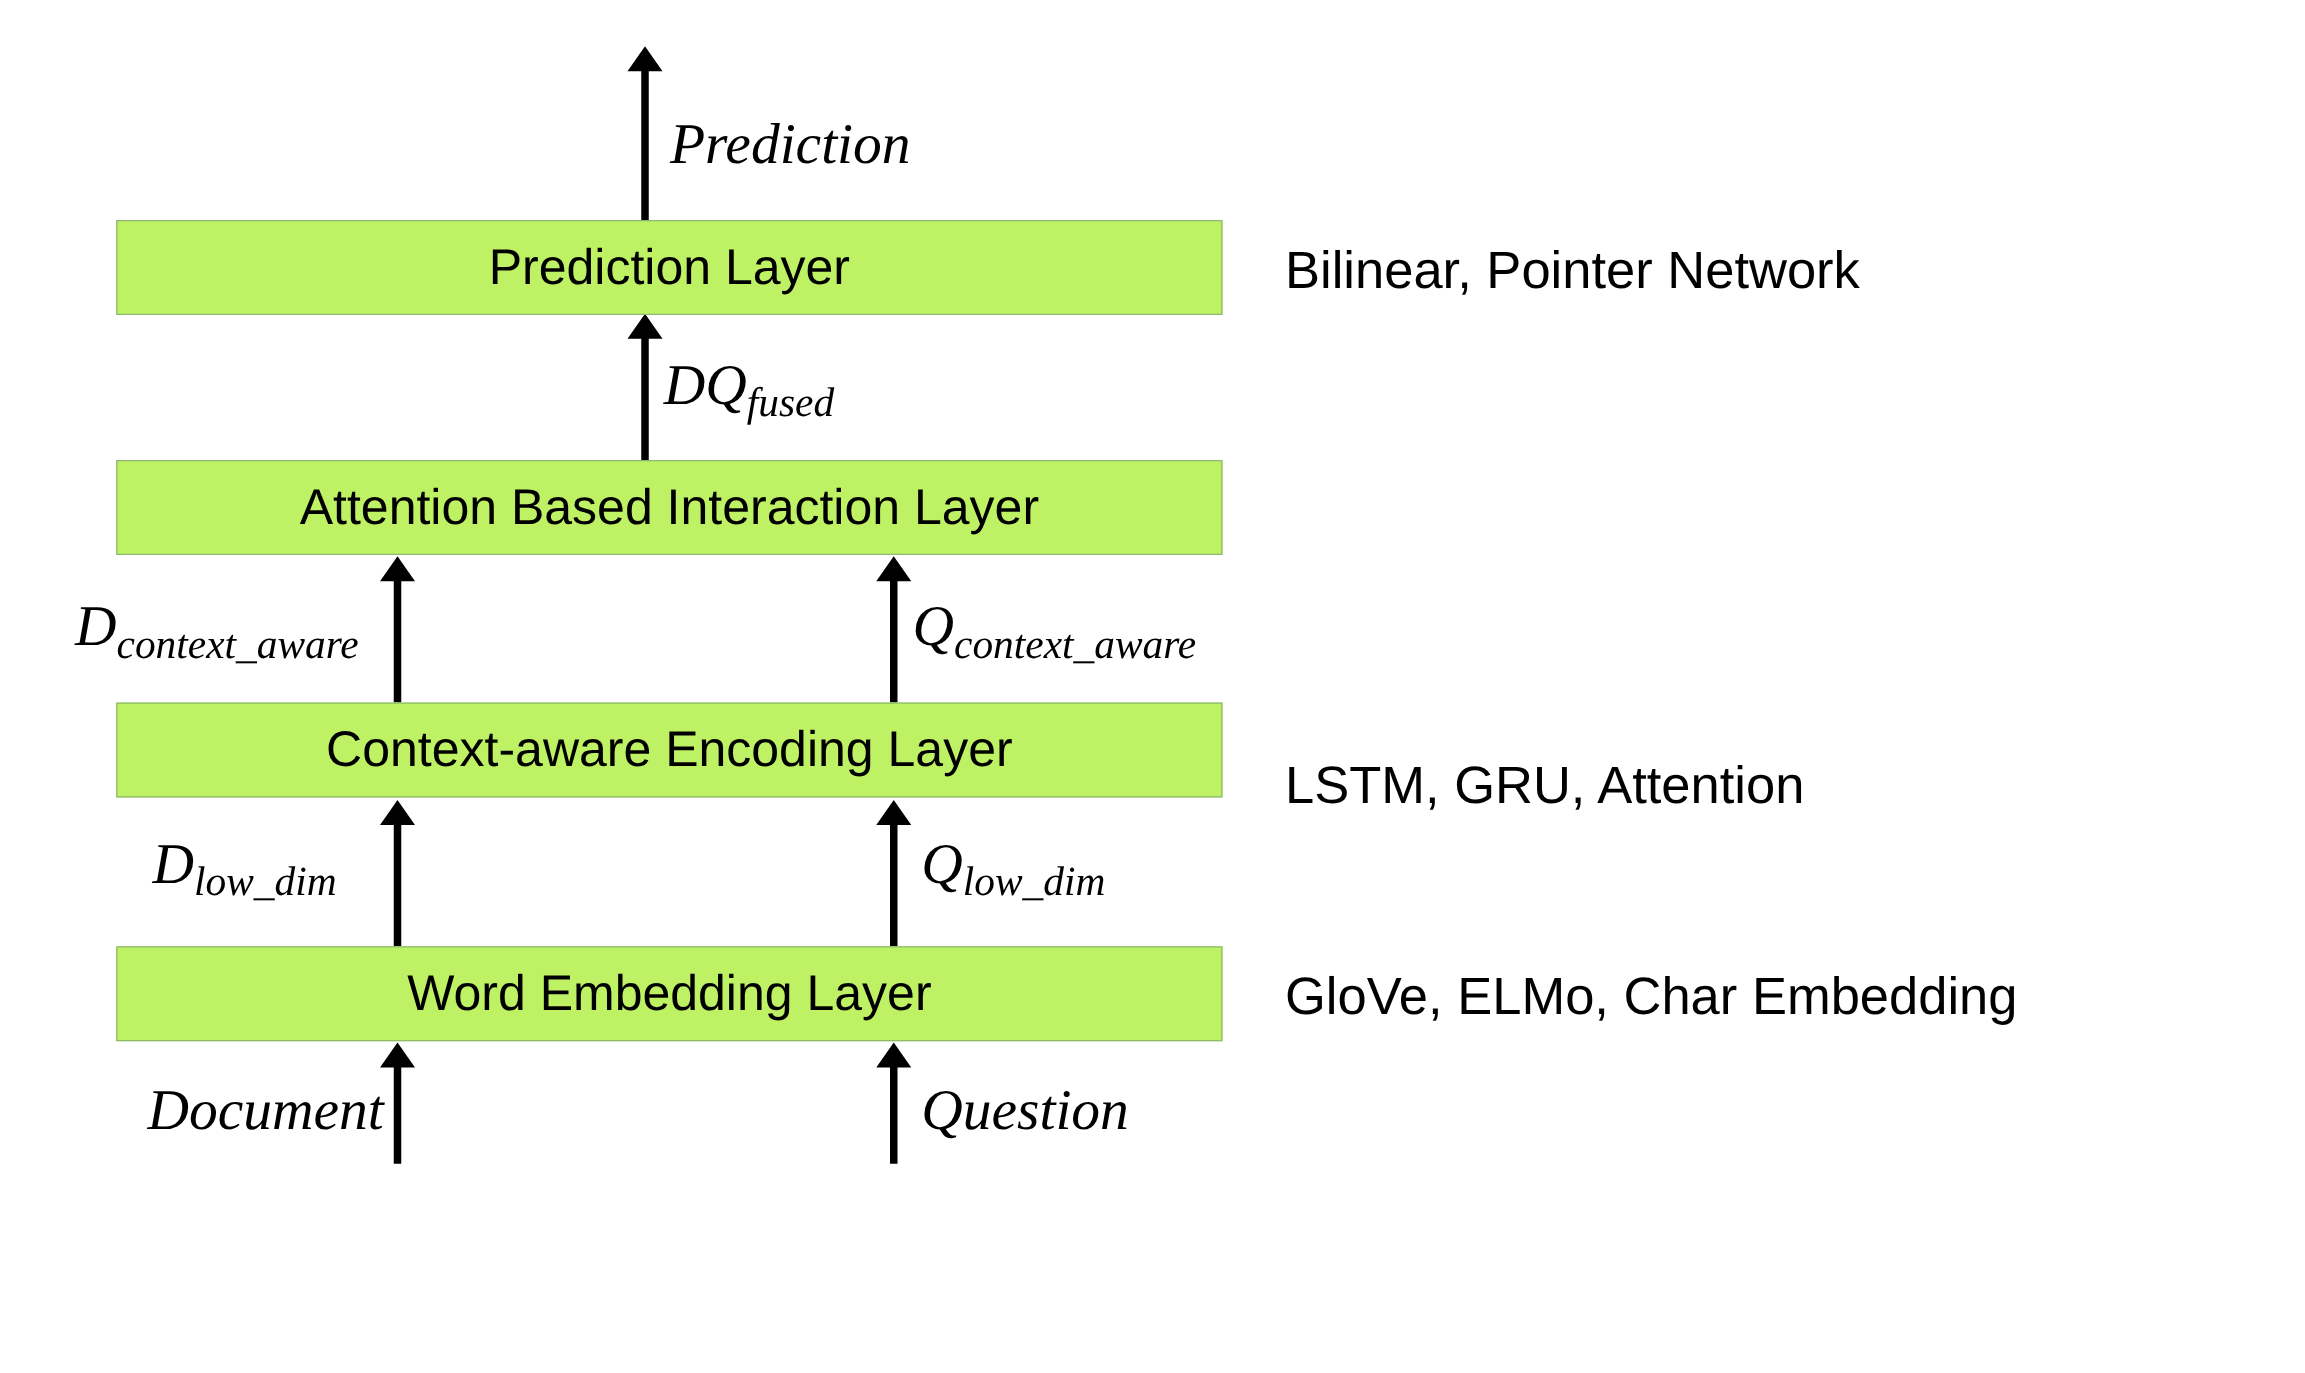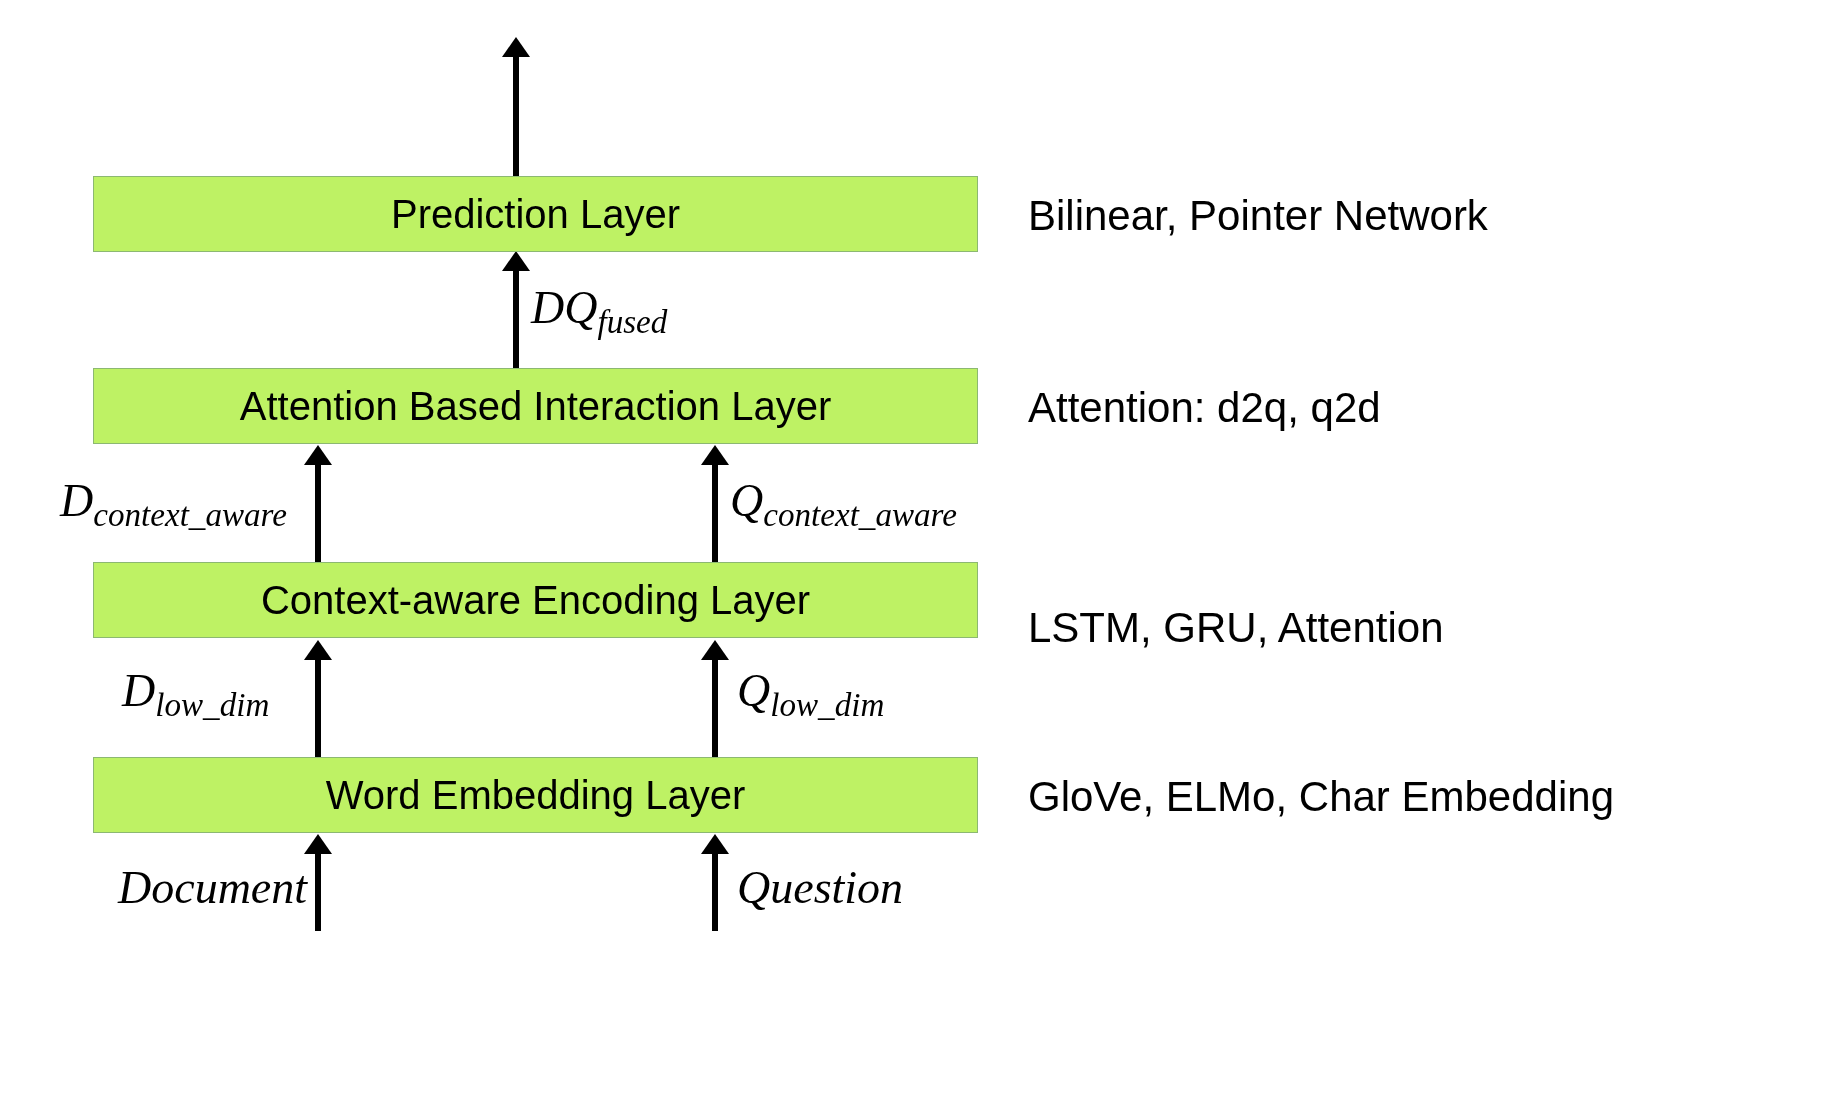--- a/index.html
+++ b/index.html
@@ -120,20 +120,23 @@
 
   <div class="arrow" id="arrow-prediction-out"></div>
   <div class="arrow" id="arrow-dq"></div>
   <div class="arrow" id="arrow-d-context"></div>
   <div class="arrow" id="arrow-q-context"></div>
   <div class="arrow" id="arrow-d-low"></div>
   <div class="arrow" id="arrow-q-low"></div>
   <div class="arrow" id="arrow-doc-in"></div>
   <div class="arrow" id="arrow-q-in"></div>
 
+  <div class="math" id="label-prediction">
+    <span>Prediction</span>
+  </div>
 
   <div class="math" id="label-dq">
     <span>DQ</span><sub>fused</sub>
   </div>
 
   <div class="math" id="label-d-context">
     <span>D</span><sub>context_aware</sub>
   </div>
 
   <div class="math" id="label-q-context">
@@ -166,17 +169,16 @@
 
   <div class="layer-box" id="box-context">
     <span class="layer-label">Context-aware Encoding Layer</span>
   </div>
 
   <div class="layer-box" id="box-embedding">
     <span class="layer-label">Word Embedding Layer</span>
   </div>
 
   <div class="side-note" id="note-prediction">Bilinear, Pointer Network</div>
-  <div class="side-note" id="note-attention">Attention: d2q, q2d</div>
   <div class="side-note" id="note-context">LSTM, GRU, Attention</div>
   <div class="side-note" id="note-embedding">GloVe, ELMo, Char Embedding</div>
 
 </div>
 
 </body></html>

